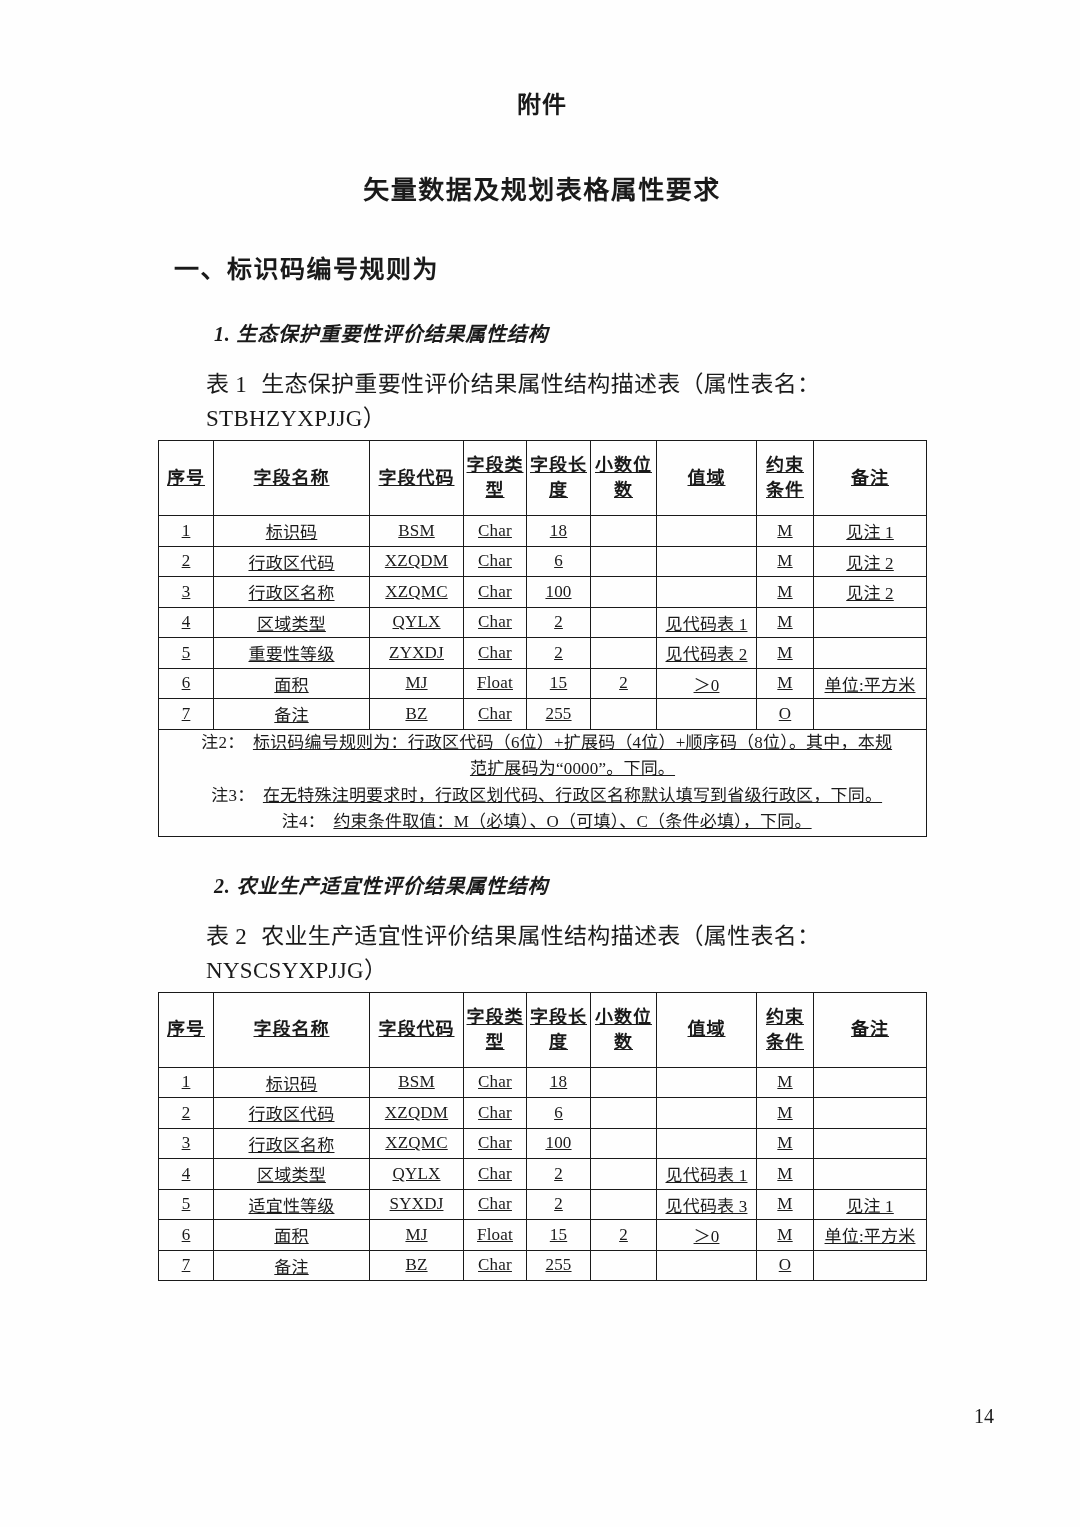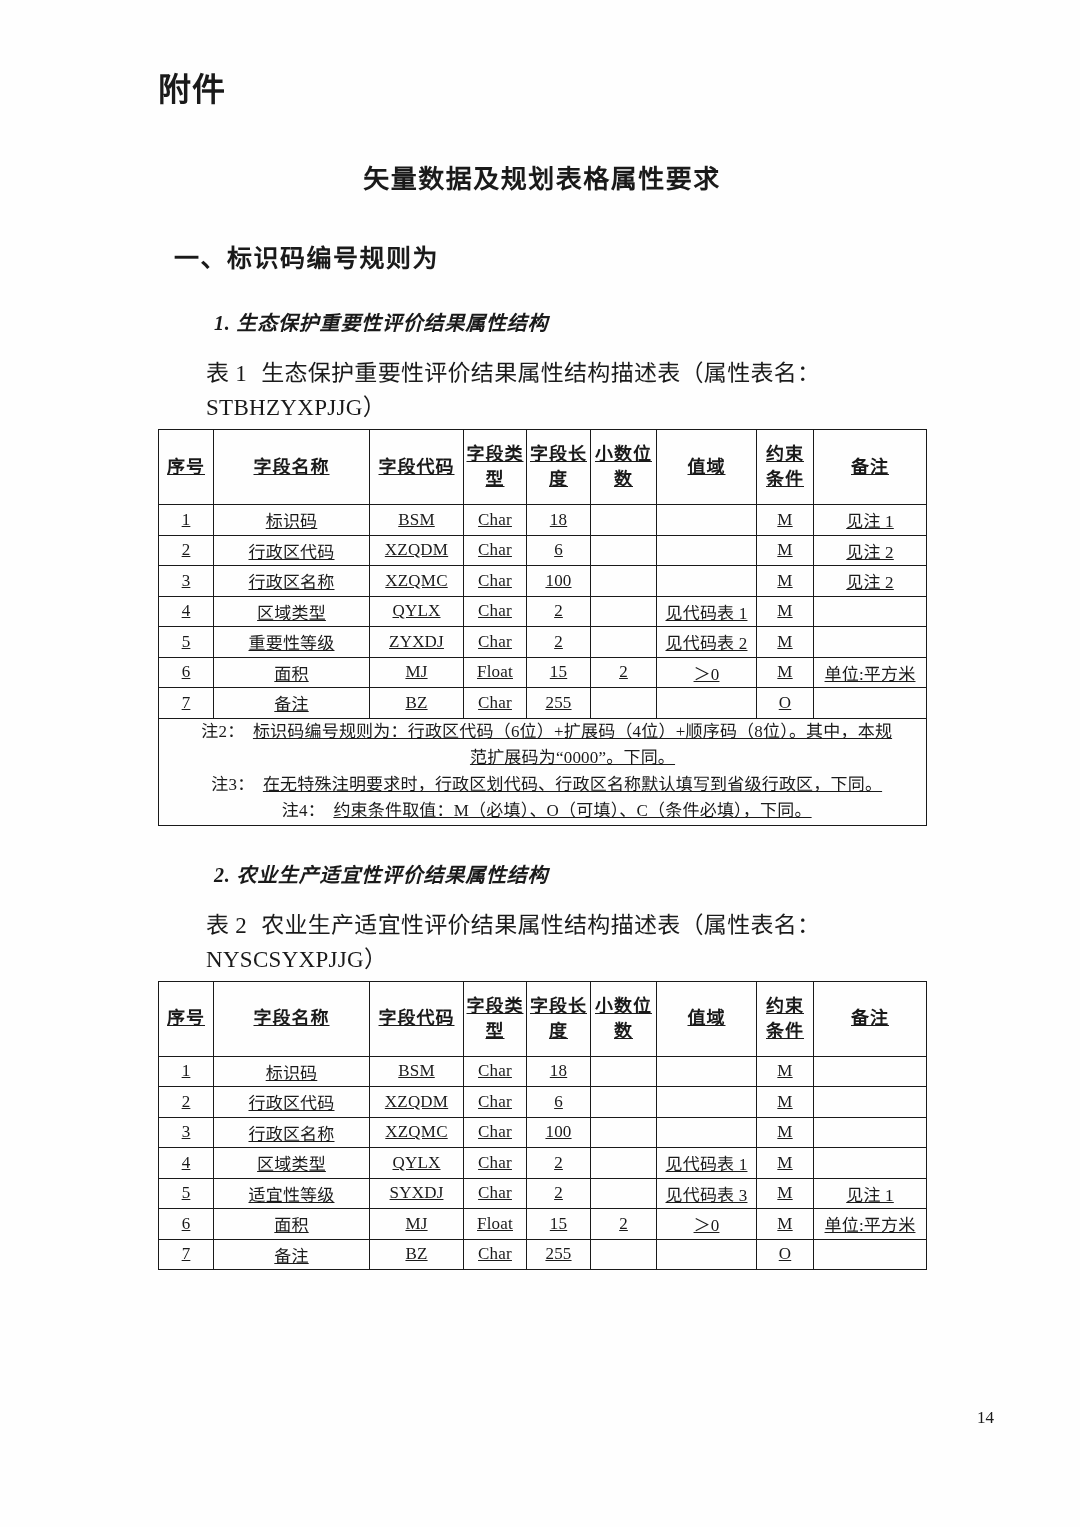--- a/index.html
+++ b/index.html
@@ -26,25 +26,26 @@
     position: absolute;
     left: 158px;
     top: 0;
     width: 768px;
   }
 
   
   .attachment-label {
     font-family: "Liberation Sans", "DejaVu Sans", sans-serif;
     font-weight: 700;
-    font-size: 33px;
+    font-size: 24px;
     line-height: 1;
     letter-spacing: 1px;
     margin: 0;
-    padding-top: 73px;
+    padding-top: 93px;
+    text-align: center;
   }
   .doc-title {
     font-family: "Liberation Sans", "DejaVu Sans", sans-serif;
     font-weight: 700;
     font-size: 26px;
     letter-spacing: 1.5px;
     text-align: center;
     margin: 15px;
     padding-top: 37px;
   }
@@ -135,21 +136,21 @@
   col.c-remark { width: 113px; }
 
   .cell-left { text-align: center; }
 
   
   .page-number {
     position: absolute;
     right: 86px;
     bottom: 99px;
     font-family: "Liberation Serif", "DejaVu Serif", serif;
-    font-size: 17px;
+    font-size: 20px;
     color: #1a1a1a;
   }
 </style>
 </head>
 <body>
 
 <div class="page">
   <div class="content">
 
     <div class="attachment-label">附件</div>

